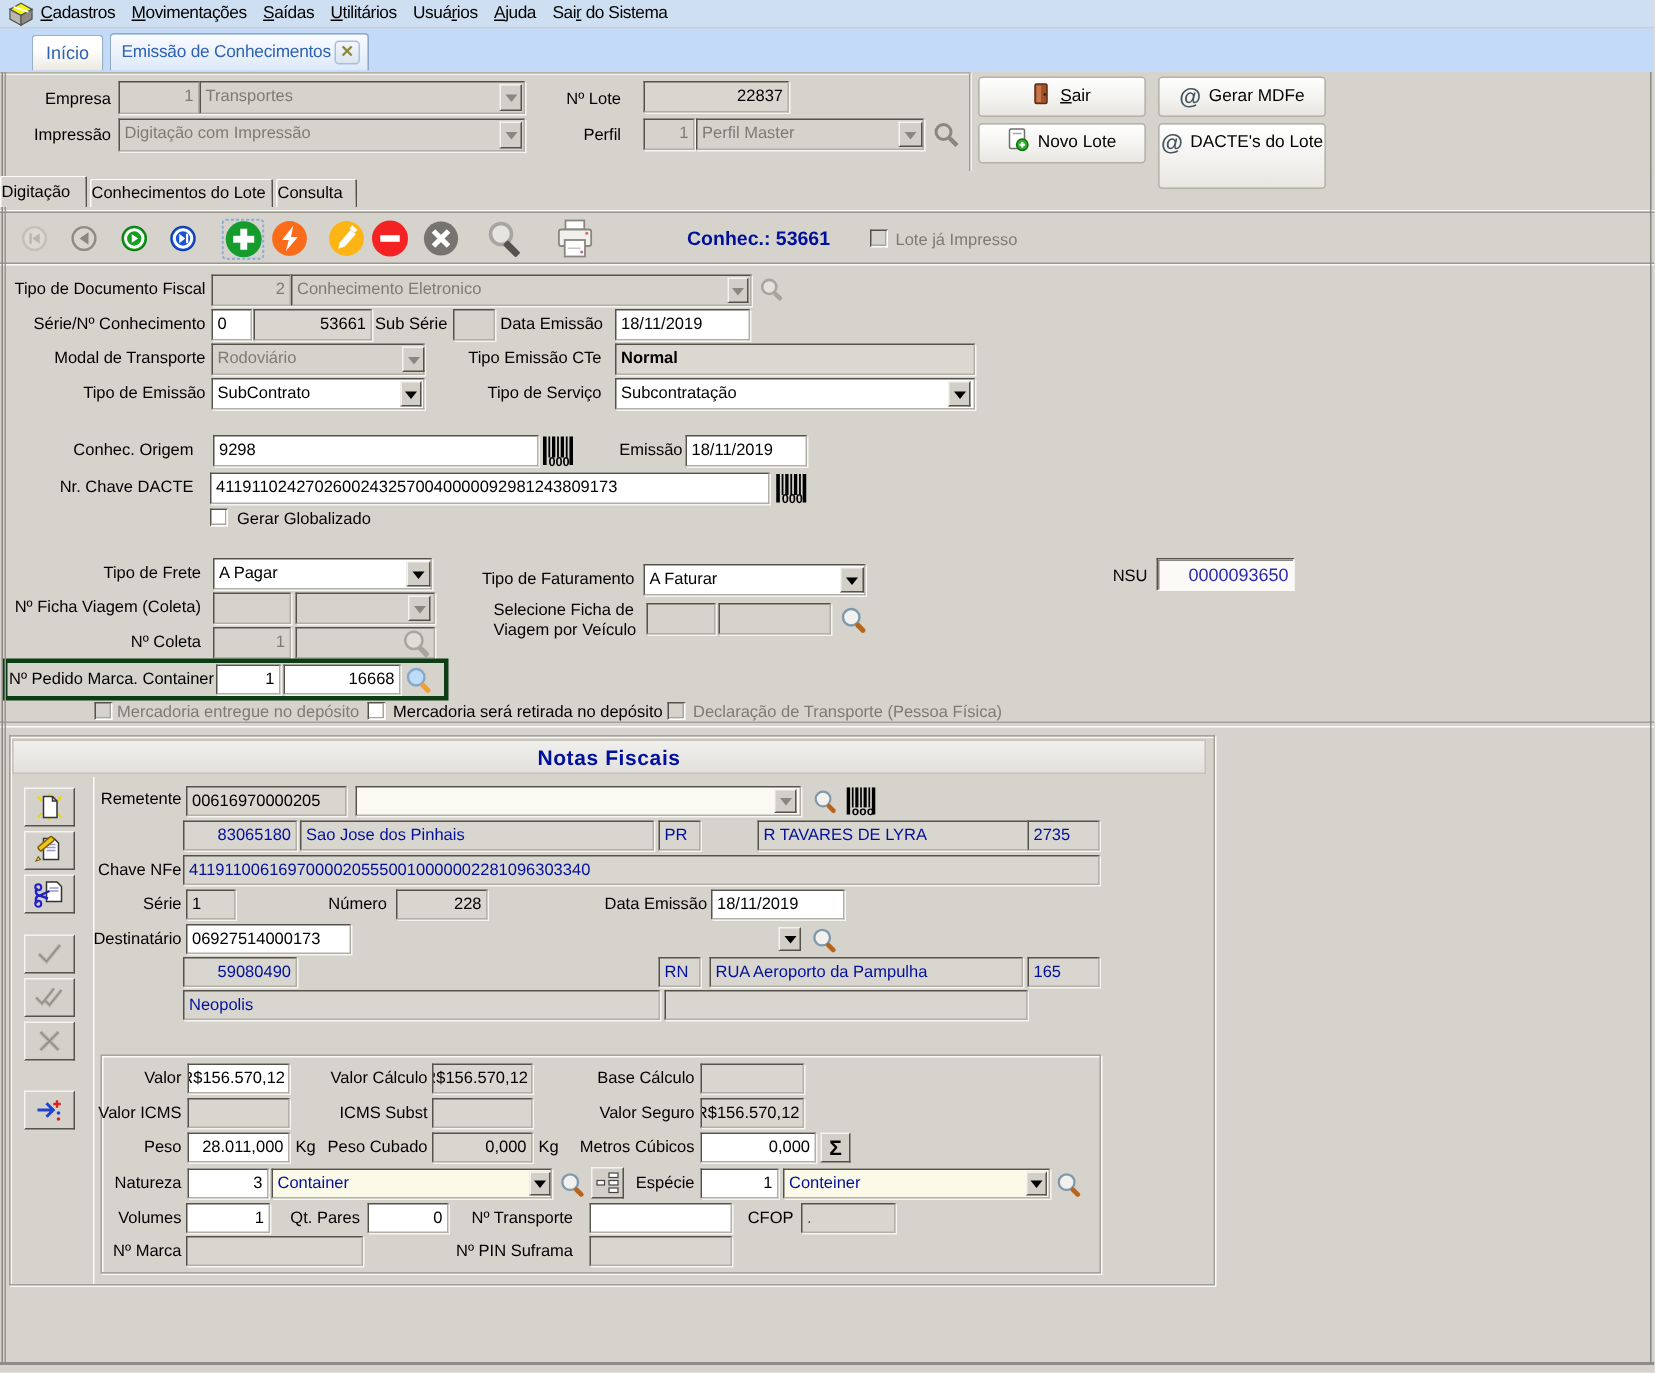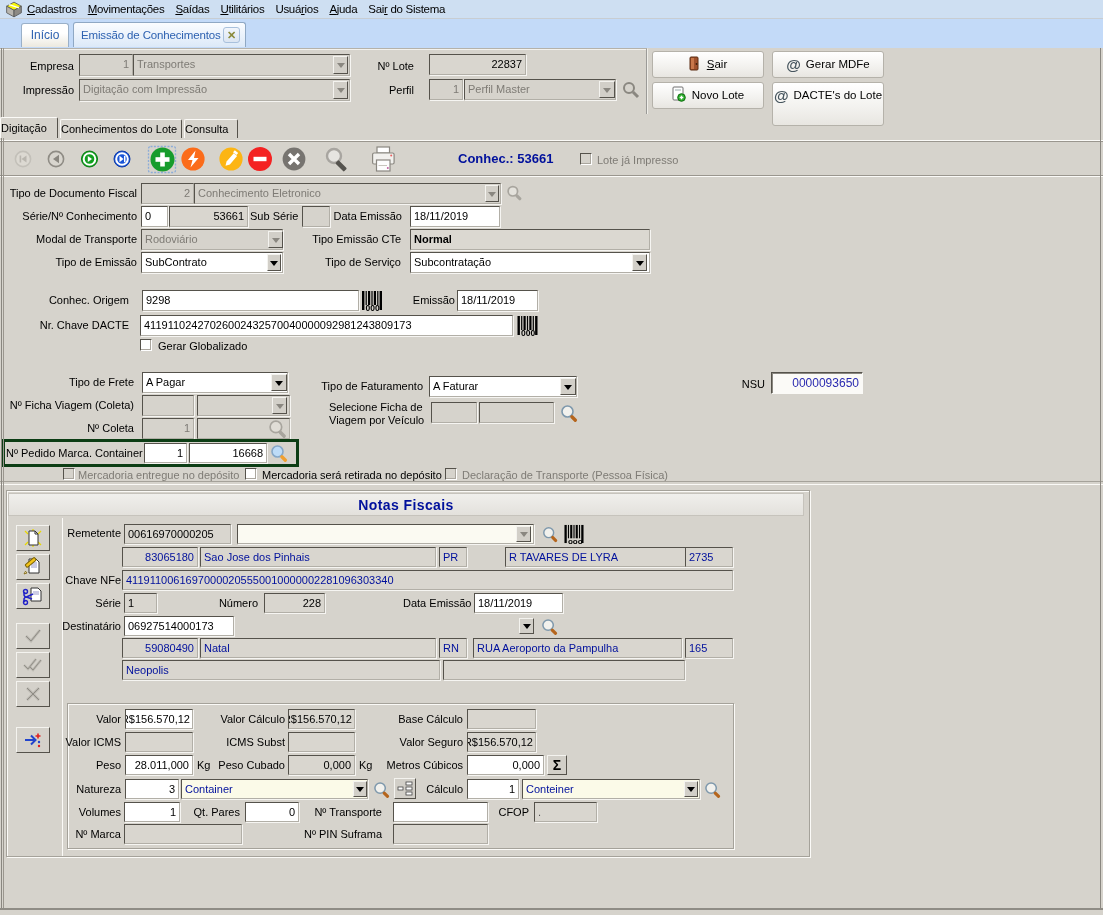--- a/index.html
+++ b/index.html
@@ -360,21 +360,20 @@
 
   <div class="rlbl" style="left:60px;top:621px;width:61px;">Destinatário</div>
   <div class="fld" style="left:124px;top:616px;width:110px;height:20px;">06927514000173</div>
   <div class="cbtn" style="left:519px;top:618px;width:15px;height:16px;"></div>
   <svg class="abs" style="left:541px;top:618px" width="18" height="18" viewBox="0 0 19 19">
     <circle cx="7.5" cy="7.5" r="5.5" fill="#f2f1ed" stroke="#7e98ac" stroke-width="1.6"></circle>
     <rect x="12" y="10.5" width="8" height="3.4" rx="1.5" fill="#b5651d" transform="rotate(45 12 10.5)"></rect>
   </svg>
 
   <div class="fld gray rt navy" style="left:122px;top:638px;width:76px;height:20px;">59080490</div>
-  <div class="fld gray navy" style="left:200px;top:638px;width:236px;height:20px;">Natal</div>
   <div class="fld gray navy" style="left:439px;top:638px;width:28px;height:20px;">RN</div>
   <div class="fld gray navy" style="left:473px;top:638px;width:209px;height:20px;">RUA Aeroporto da Pampulha</div>
   <div class="fld gray navy" style="left:685px;top:638px;width:48px;height:20px;">165</div>
 
   <div class="fld gray navy" style="left:122px;top:660px;width:318px;height:20px;">Neopolis</div>
   <div class="fld gray" style="left:443px;top:660px;width:242px;height:20px;"></div>
 
   <div class="gbx" style="left:67px;top:703px;width:667px;height:146px;"></div>
   <div class="rlbl" style="left:60px;top:714px;width:61px;">Valor</div>
   <div class="fld" style="left:125px;top:709px;width:68px;height:20px;">
@@ -414,21 +413,21 @@
     <rect x="12" y="10.5" width="8" height="3.4" rx="1.5" fill="#b5651d" transform="rotate(45 12 10.5)"></rect>
   </svg>
   <div class="abs" style="left:394px;top:778px;width:22px;height:21px;background:#d2cfc8;box-sizing:border-box;
        border:1px solid #55524b;border-top-color:#f4f3ef;border-left-color:#f4f3ef;"></div>
   <svg class="abs" style="left:397px;top:781px" width="16" height="15" viewBox="0 0 16 15">
     <rect x="1" y="6" width="5" height="3" fill="#fff" stroke="#444" stroke-width="0.8"></rect>
     <rect x="9" y="1" width="6" height="3" fill="#fff" stroke="#444" stroke-width="0.8"></rect>
     <rect x="9" y="6" width="6" height="3" fill="#fff" stroke="#444" stroke-width="0.8"></rect>
     <rect x="9" y="11" width="6" height="3" fill="#fff" stroke="#444" stroke-width="0.8"></rect>
   </svg>
-  <div class="rlbl" style="left:398px;top:784px;width:65px;">Cálculo</div>
+  <div class="rlbl" style="left:398px;top:784px;width:65px;">Espécie</div>
   <div class="fld rt" style="left:467px;top:779px;width:52px;height:20px;">1</div>
   <div class="fld cream navy" style="left:522px;top:779px;width:178px;height:20px;">Conteiner</div>
   <div class="cbtn" style="left:684px;top:781px;width:14px;height:16px;"></div>
   <svg class="abs" style="left:704px;top:781px" width="18" height="18" viewBox="0 0 19 19">
     <circle cx="7.5" cy="7.5" r="5.5" fill="#f2f1ed" stroke="#7e98ac" stroke-width="1.6"></circle>
     <rect x="12" y="10.5" width="8" height="3.4" rx="1.5" fill="#b5651d" transform="rotate(45 12 10.5)"></rect>
   </svg>
   <div class="rlbl" style="left:60px;top:807px;width:61px;">Volumes</div>
   <div class="fld rt" style="left:124px;top:802px;width:56px;height:20px;">1</div>
   <div class="rlbl" style="left:180px;top:807px;width:60px;">Qt. Pares</div>

